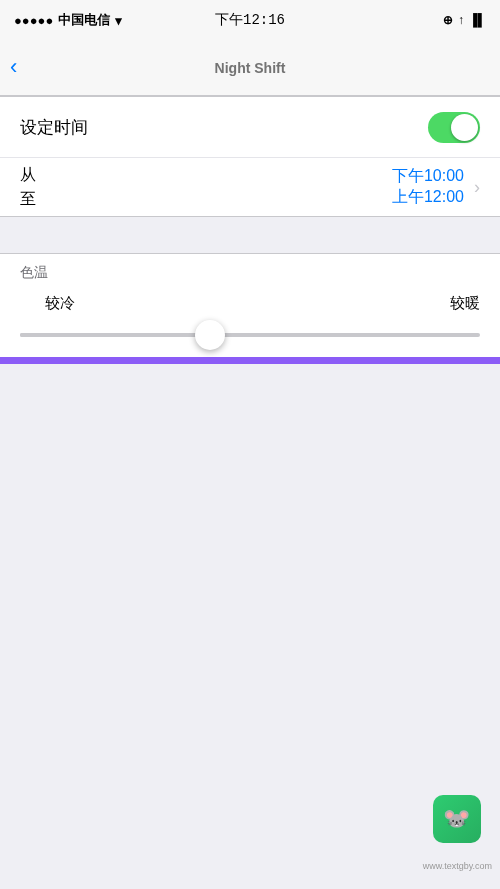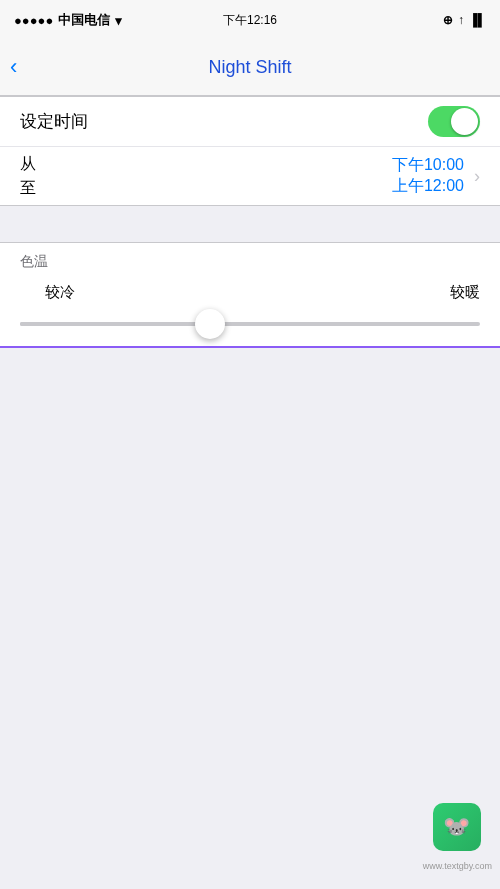--- a/index.html
+++ b/index.html
@@ -19,21 +19,21 @@
       background: #f7f7f7;
       display: flex;
       align-items: center;
       justify-content: space-between;
       padding: 0 14px;
       font-size: 13px;
       font-weight: 600;
       color: #000;
     }
     .status-bar-left { display: flex; align-items: center; gap: 5px; }
-    .status-bar-center { position: absolute; left: 50%; transform: translateX(-50%); font-size: 12px; font-weight: 500; }
+    .status-bar-center { position: absolute; left: 50%; transform: translateX(-50%); font-size: 14px; font-weight: 500; font-family: Liberation Mono, monospace; }
     .status-bar-right { display: flex; align-items: center; gap: 5px; font-size: 12px; }
 
     
     .nav-bar {
       width: 100%;
       height: 56px;
       background: #f7f7f7;
       border-bottom: 1px solid #c8c8cc;
       display: flex;
       align-items: center;
@@ -49,23 +49,23 @@
       font-size: 17px;
       cursor: pointer;
       gap: 4px;
     }
     .nav-back-arrow {
       font-size: 22px;
       line-height: 1;
       margin-top: -1px;
     }
     .nav-title {
-      font-size: 18px;
-      font-weight: 400;
-      color: #1d4ed8;
+      font-size: 14px;
+      font-weight: 700;
+      color: #737373;
     }
 
     
     .content {
       width: 100%;
       background: #efeff4;
     }
 
     
     .description-section {
@@ -84,21 +84,21 @@
       border-top: 1px solid #c8c8cc;
       border-bottom: 1px solid #c8c8cc;
       margin-bottom: 0;
     }
 
     .table-row {
       display: flex;
       align-items: center;
       justify-content: space-between;
       padding: 0 20px;
-      height: 50px;
+      height: 61px;
       background: #fff;
       border-bottom: 1px solid #e5e5ea;
       position: relative;
     }
     .table-row:last-child {
       border-bottom: none;
     }
 
     .row-label {
       font-size: 17px;
@@ -171,21 +171,21 @@
     
     .section-spacer {
       height: 18px;
       background: #efeff4;
     }
 
     
     .color-temp-section {
       background: #fff;
       border-top: 1px solid #c8c8cc;
-      border-bottom: 2px solid #8b5cf6;
+      border-bottom: 7px solid #8b5cf6;
     }
 
     .color-temp-header {
       padding: 10px 20px 4px 20px;
       font-size: 14px;
       color: #6d6d72;
       background: #fff;
     }
 
     .color-temp-row {
@@ -310,14 +310,14 @@
       </div>
     </div>
   </div>
 
 </div>
 
 <div style="position:absolute; bottom:18px; right:8px; display:flex; flex-direction:column; align-items:center;">
   <div style="width:48px; height:48px; background: linear-gradient(135deg, #2ecc71, #27ae60); border-radius:10px; display:flex; align-items:center; justify-content:center;">
     <span style="font-size:22px;">🐭</span>
   </div>
-  <span style="font-size:9px; color:#999; margin-top:10px;">www.textgby.com</span>
+  <span style="font-size:9px; color:#999; margin-top:18px;">www.textgby.com</span>
 </div>
 
 </body></html>

